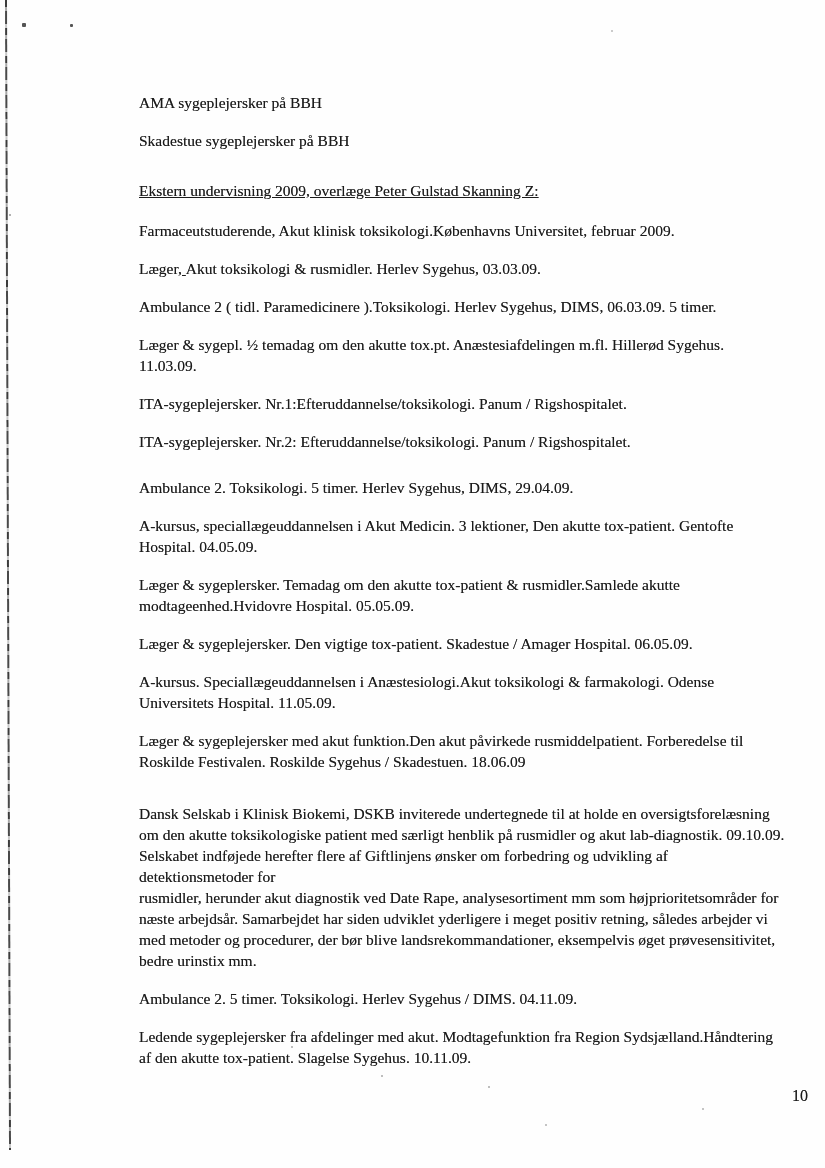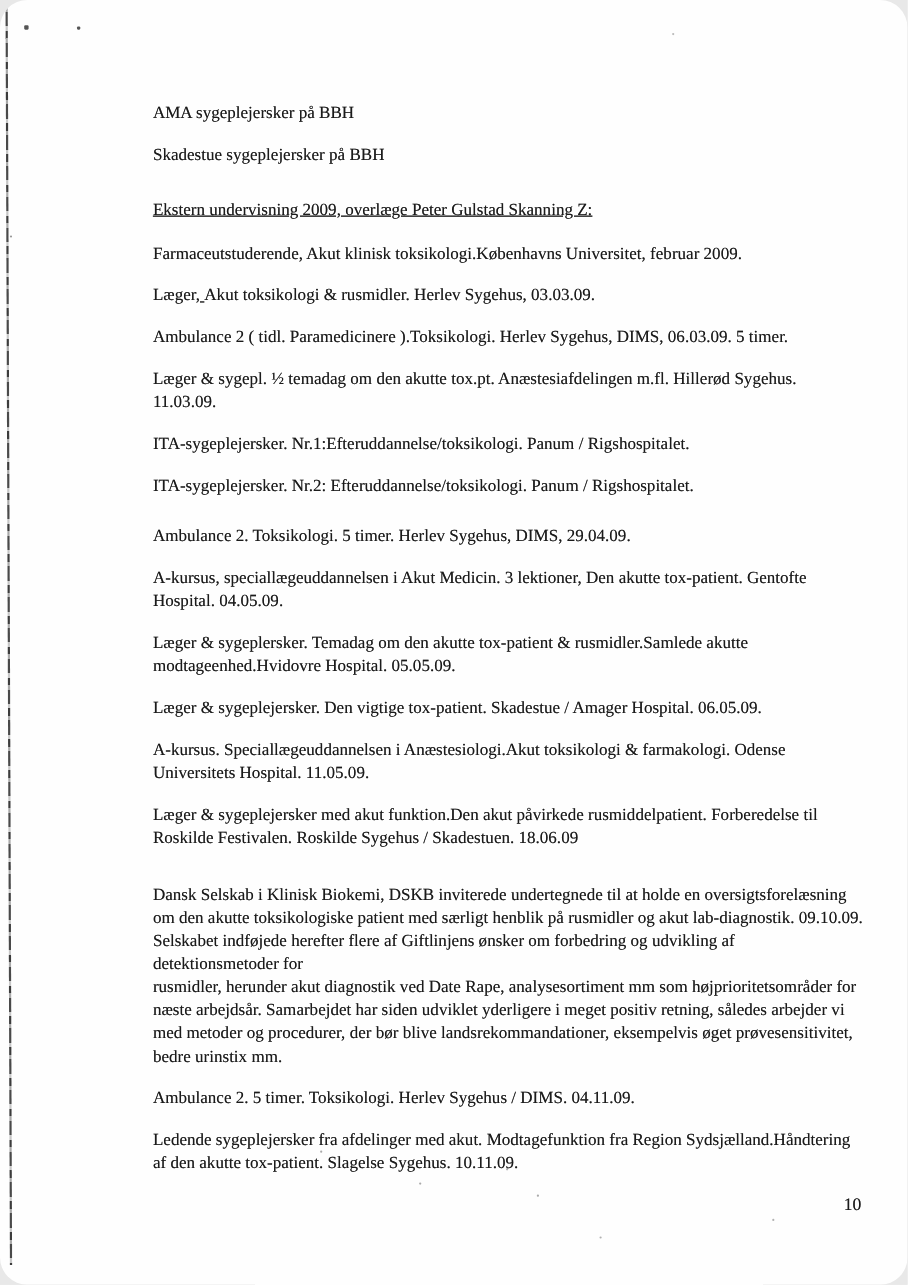--- a/index.html
+++ b/index.html
@@ -9,21 +9,20 @@
   }
   .page {
     position: relative;
     width: 825px;
     height: 1168px;
     margin: 0 auto;
     background: #fefefe;
     overflow: hidden;
     font-family: "Liberation Serif", "DejaVu Serif", serif;
     color: #1b1b1b;
-    border-radius: 25px;
   }
   .scan-edge {
     position: absolute;
     left: 5px;
     top: 0;
     width: 2px;
     height: 1150px;
     transform: rotate(-0.2deg);
     transform-origin: top left;
     background: repeating-linear-gradient(
@@ -56,21 +55,21 @@
   .para.gap-after-md { margin-bottom: 25px; }
   .para.gap-after-lg { margin-bottom: 29px; }
   .para.gap-after-xl { margin-bottom: 31px; }
   .para.heading {
     text-decoration: underline;
     margin-bottom: 19px;
   }
   .u { text-decoration: underline; }
   .page-number {
     position: absolute;
-    left: 767px;
+    left: 792px;
     top: 1086px;
     font-size: 16px;
     line-height: 20px;
     text-shadow: 0 0 0.5px rgba(0,0,0,0.55);
   }
 </style>
 </head>
 <body>
 
 <div class="page">

